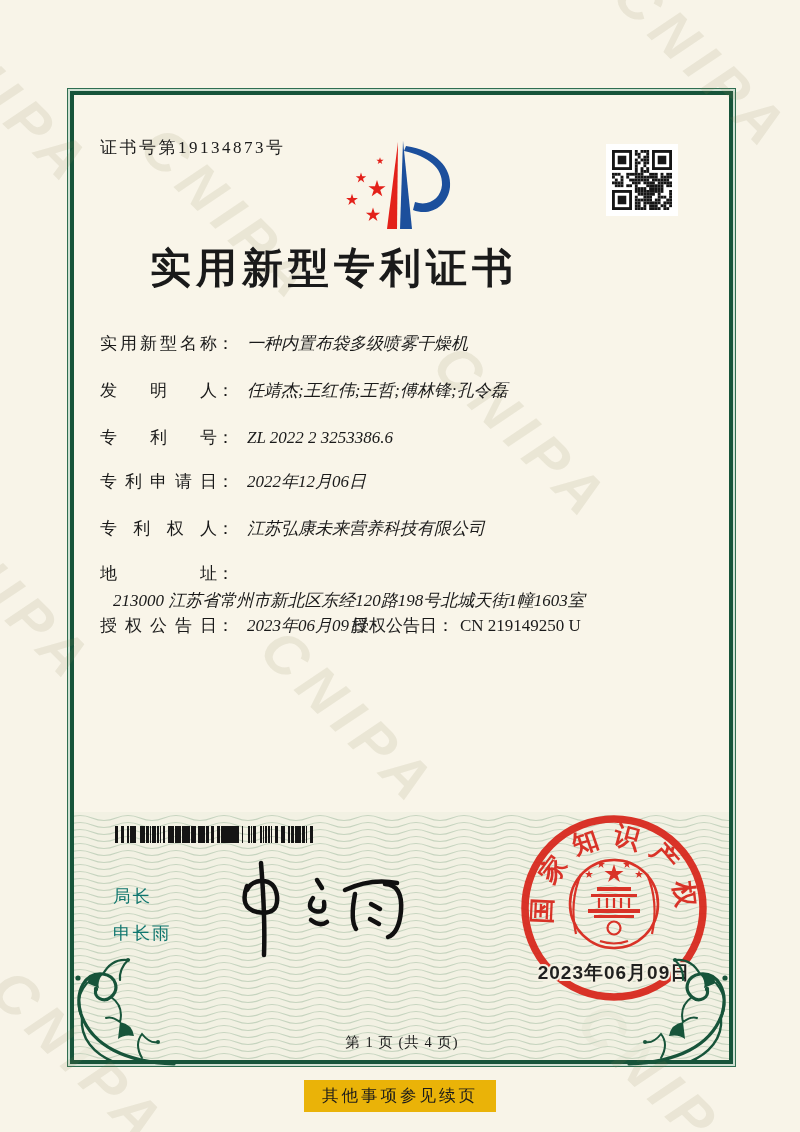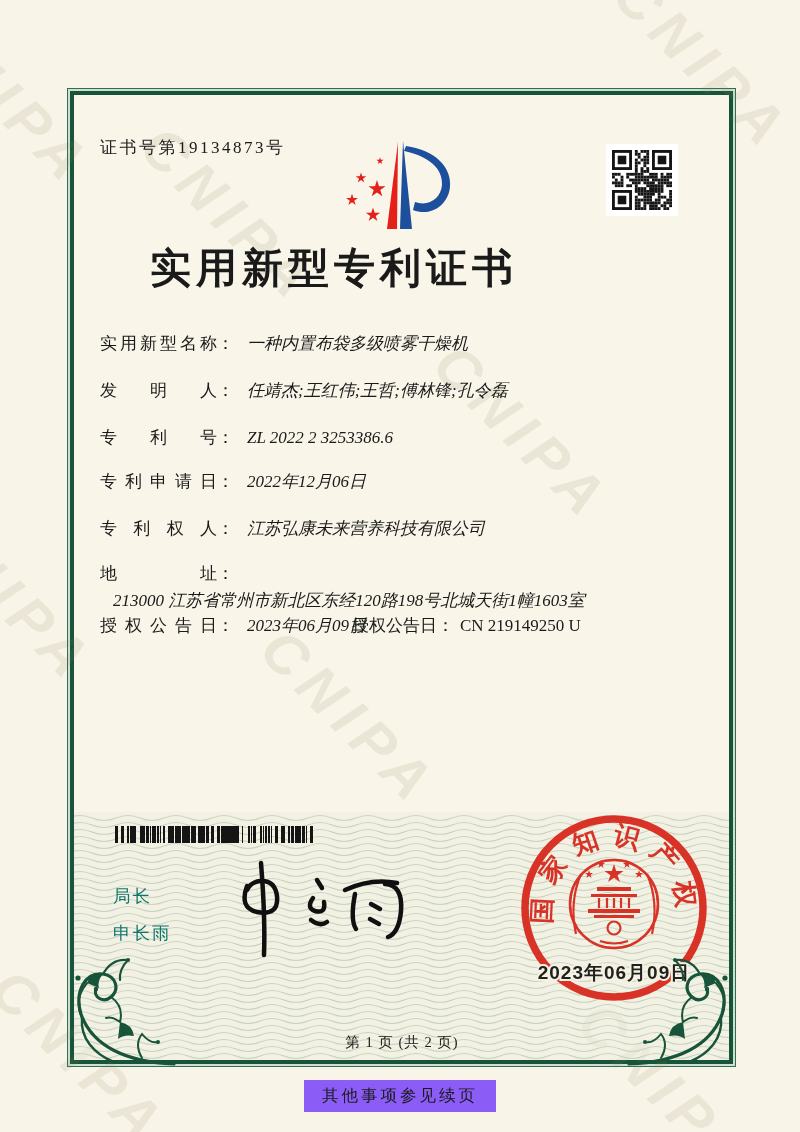--- a/index.html
+++ b/index.html
@@ -46,21 +46,21 @@
           font-size:17.5px;letter-spacing:2px;color:#0f766e;}
   .signer.t1{top:884px;}
   .signer.t2{top:921px;}
   .signature{position:absolute;left:225px;top:858px;z-index:2;}
 
   .seal{position:absolute;left:518px;top:812px;z-index:2;}
 
   .pagenum{position:absolute;left:68px;top:1033px;width:668px;text-align:center;z-index:2;
            font-size:14.5px;letter-spacing:1px;}
   .footwrap{position:absolute;left:0;top:1080px;width:800px;text-align:center;z-index:2;}
-  .footnote{display:inline-block;background:#8b5cf6;padding:5px 18px;font-size:16.5px;letter-spacing:3px;}
+  .footnote{display:inline-block;background:#eab308;padding:5px 18px;font-size:16.5px;letter-spacing:3px;}
 </style>
 </head>
 <body>
 
 <div class="page">
 
   <div class="wm" style="left:-50px;top:-5px">CNIPA</div>
   <div class="wm" style="left:175px;top:112px">CNIPA</div>
   <div class="wm" style="left:648px;top:-40px">CNIPA</div>
   <div class="wm" style="left:468px;top:330px">CNIPA</div>
@@ -643,18 +643,18 @@
           <path d="M81,86 V96 M89,86 V96 M96,86 V96 M103,86 V96 M111,86 V96"></path>
           <circle cx="96" cy="116" r="6.5"></circle>
           <path d="M58,122 Q51,90 63,62 M134,122 Q141,90 129,62"></path>
           <path d="M82,129 Q96,134 110,129"></path>
         </g>
       </g>
       <text x="96" y="167" text-anchor="middle" font-size="19" font-weight="bold" fill="#111" letter-spacing="1" stroke="#f6f2e4" stroke-width="4" paint-order="stroke" font-family="Liberation Sans,sans-serif">2023年06月09日</text>
     </g>
   </svg>
 
-  <div class="pagenum">第 1 页 (共 2 页)</div>
+  <div class="pagenum">第 1 页 (共 4 页)</div>
   <div class="footwrap">
     <span class="footnote">其他事项参见续页</span>
   </div>
 
 </div>
 
 </body></html>

